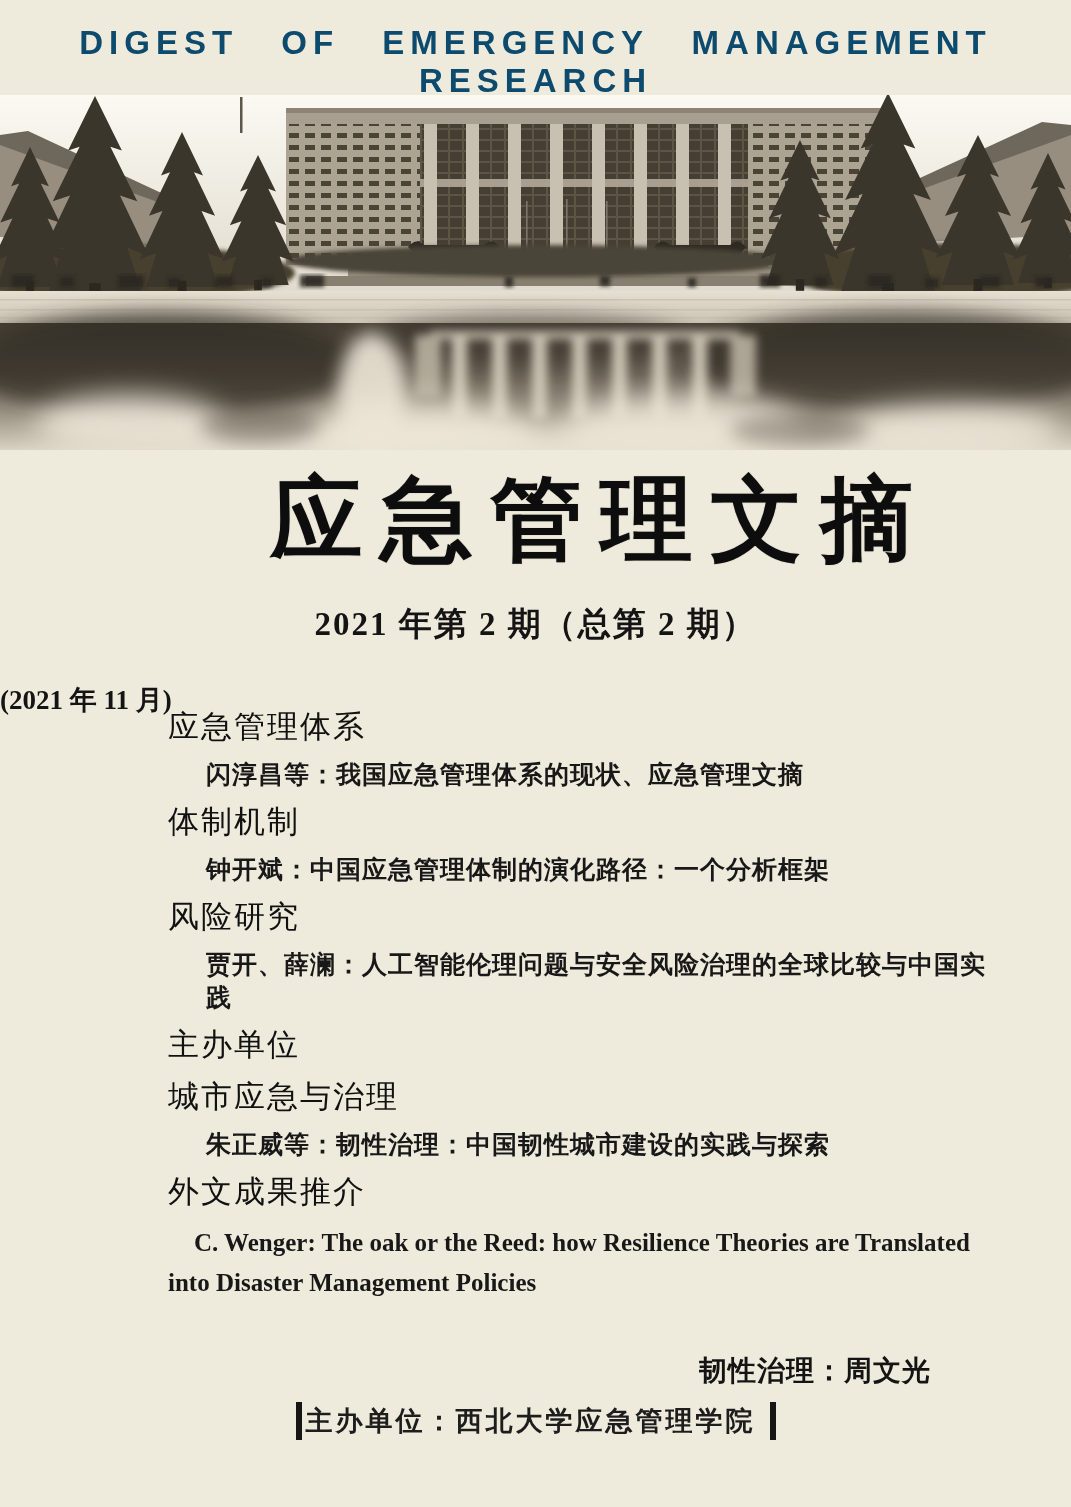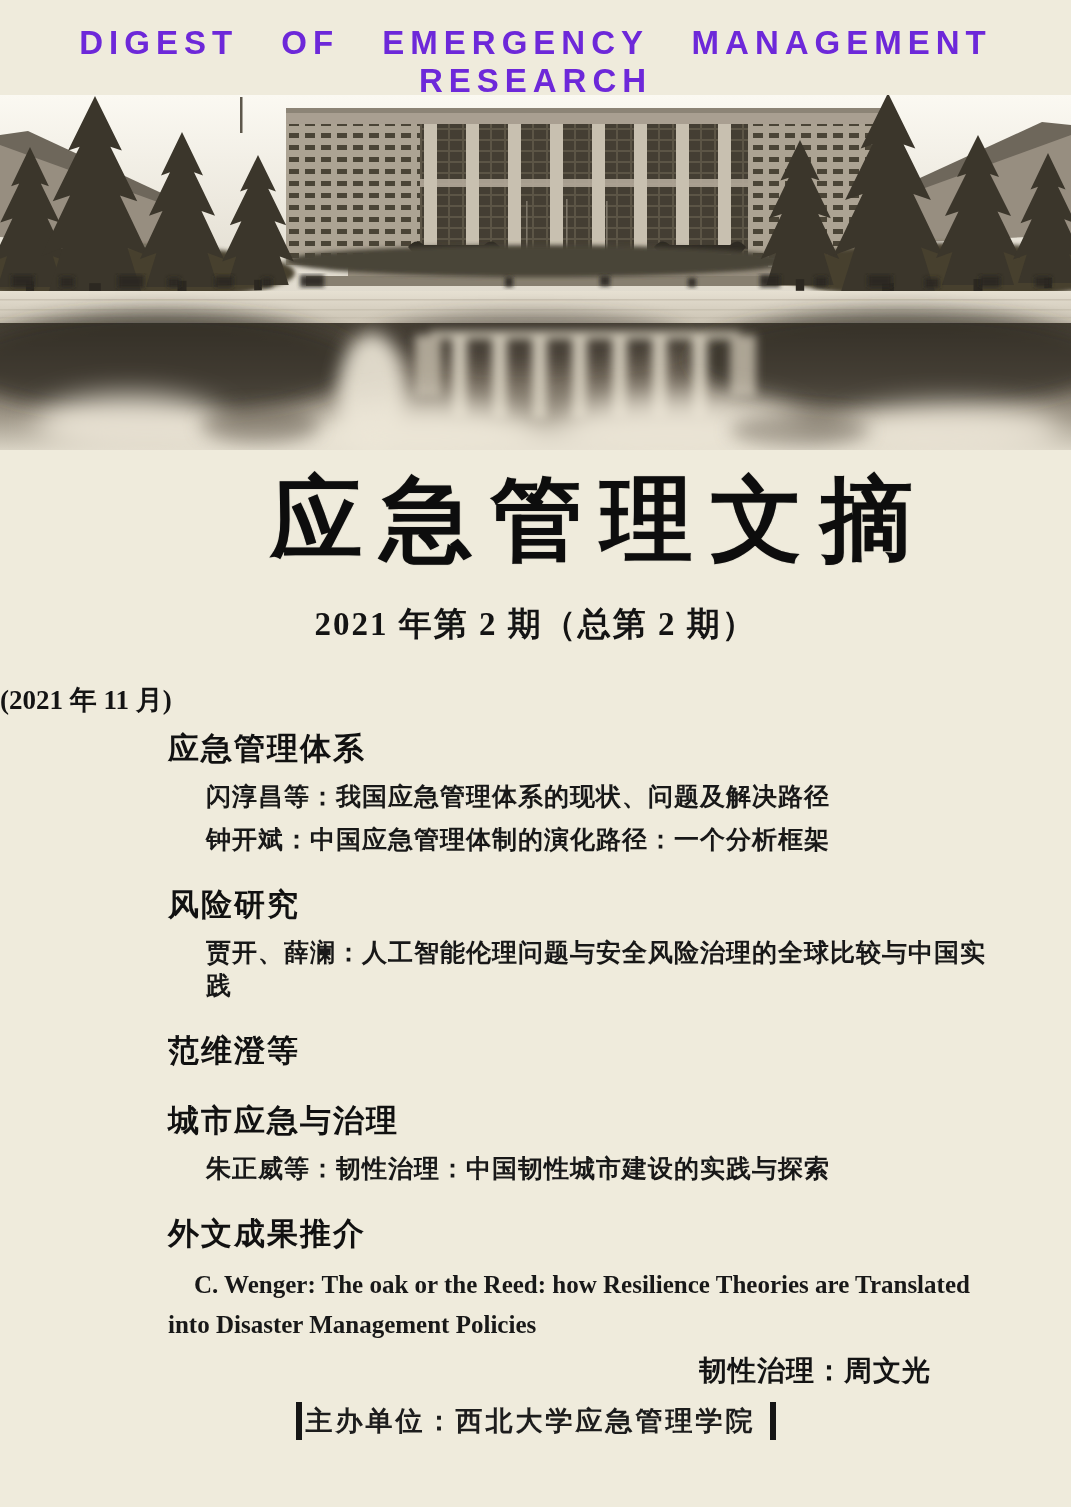--- a/index.html
+++ b/index.html
@@ -6,21 +6,21 @@
   .page {
     position:relative; width:1071px; height:1507px; margin:0 auto;
     background:#efebdc; overflow:hidden;
     font-family:"Liberation Serif", serif; color:#141414;
   }
   .masthead {
     position:absolute; top:24px; left:0; width:100%;
     text-align:center;
     font-family:"Liberation Sans", sans-serif;
     font-weight:700; font-size:33px; letter-spacing:6px; word-spacing:28px;
-    color:#6d28d9;
+    color:#0c4a6e;
   }
   .photo {
     position:absolute; top:95px; left:0; width:1071px; height:355px; display:block;
   }
   .cal-title {
     position:absolute; top:458px; left:12px; width:100%;
     text-align:center;
     font-family:"DejaVu Serif", serif;
     font-weight:900; font-size:92px; letter-spacing:18px; text-indent:18px;
     color:#0d0d0d;
@@ -32,23 +32,23 @@
     text-align:center; font-weight:700; font-size:33px; letter-spacing:2px;
   }
   .date-line {
     position:absolute; top:682px; left:0; width:100%;
     text-align:left; font-weight:700; font-size:27px;
   }
   .toc {
     position:absolute; top:700px; left:168px; right:76px;
   }
   .toc-heading {
-    margin:28px 0 10px 0;
+    margin:6px 0 10px 0;
     font-family:"Liberation Sans", sans-serif;
-    font-weight:700; font-size:31px; letter-spacing:2px; color:#111;
+    font-weight:400; font-size:31px; letter-spacing:2px; color:#111;
   }
   .toc-item {
     margin:0 0 10px 0; padding-left:38px;
     font-weight:700; font-size:25px; letter-spacing:1px; color:#181818;
   }
   .toc-item.en {
     padding-left:0; text-indent:26px; line-height:40px;
     margin:4px 0 6px 0; letter-spacing:0;
   }
   .editor-line {
@@ -218,28 +218,29 @@
       <ellipse cx="800" cy="335" rx="70" ry="16"></ellipse>
     </g>
   </svg>
 
   <div class="cal-title">应急管理文摘</div>
   <div class="issue-line">2021 年第 2 期（总第 2 期）</div>
   <div class="date-line">(2021 年 11 月)</div>
 
   <div class="toc">
     <h2 class="toc-heading">应急管理体系</h2>
-    <p class="toc-item">闪淳昌等：我国应急管理体系的现状、问题及解决路径</p>
-
+    <p class="toc-item">闪淳昌等：我国应急管理体系的现状、应急管理文摘</p>
+
+    <h2 class="toc-heading">体制机制</h2>
     <p class="toc-item">钟开斌：中国应急管理体制的演化路径：一个分析框架</p>
 
     <h2 class="toc-heading">风险研究</h2>
     <p class="toc-item">贾开、薛澜：人工智能伦理问题与安全风险治理的全球比较与中国实践</p>
 
-    <h2 class="toc-heading">范维澄等</h2>
+    <h2 class="toc-heading">主办单位</h2>
 
     <h2 class="toc-heading">城市应急与治理</h2>
     <p class="toc-item">朱正威等：韧性治理：中国韧性城市建设的实践与探索</p>
 
     <h2 class="toc-heading">外文成果推介</h2>
     <p class="toc-item en">C. Wenger: The oak or the Reed: how Resilience Theories are Translated into Disaster Management Policies</p>
   </div>
 
   <div class="editor-line">韧性治理：周文光</div>
 

